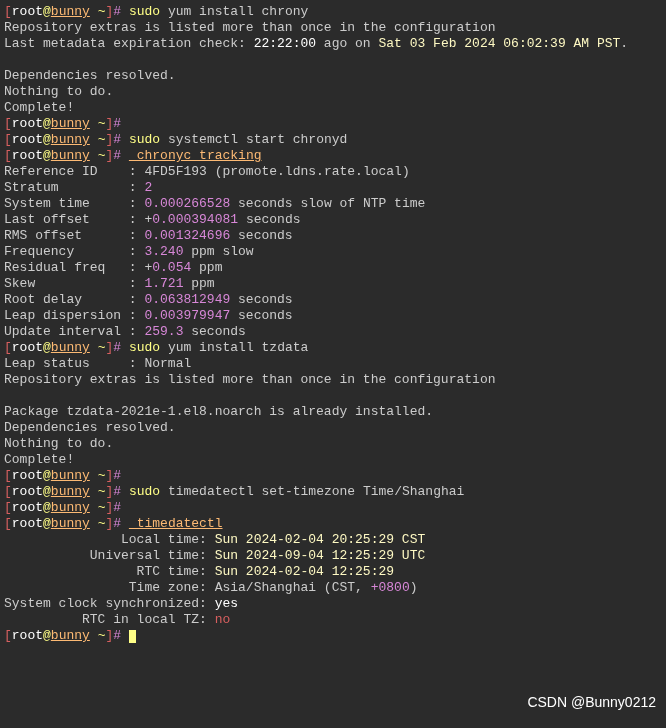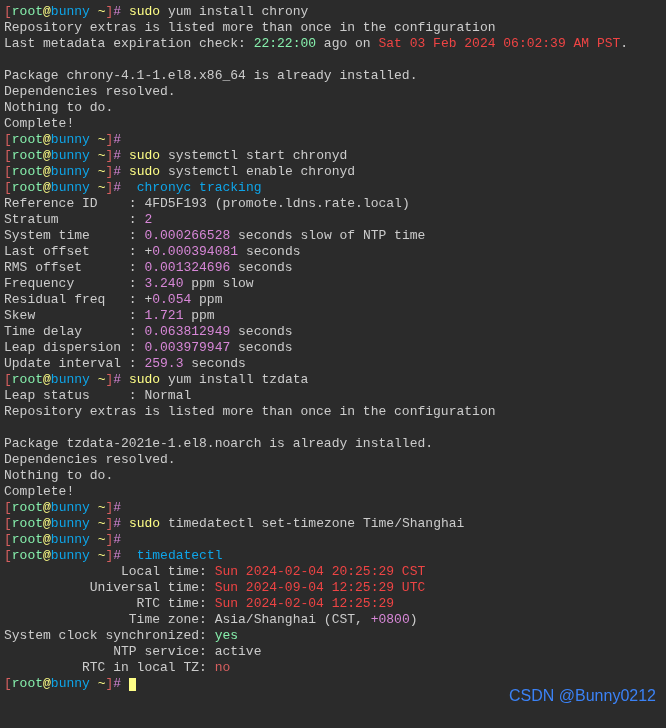--- a/index.html
+++ b/index.html
@@ -10,84 +10,81 @@
       font-size: 13px;
       line-height: 16px;
       color: #cccccc;
       width: 666px;
       height: 728px;
       box-sizing: border-box;
       position: relative;
       background-image: linear-gradient(rgba(43,43,43,0.85), rgba(43,43,43,0.85));
     }
     .line { white-space: pre; }
-    .gr { color: #86efac; }
+    .gr { color: #ffffff; }
     .ye { color: #ffff87; }
-    .cy { color: #0ea5e9; }
+    .cy { color: #fdba74; text-decoration: underline; }
     .re { color: #d75f5f; }
     .ma { color: #d787d7; }
-    .or { color: #ef4444; }
+    .or { color: #fef9c3; }
     .wh { color: #cccccc; }
     .cursor {
       display: inline-block;
       width: 7px;
       height: 13px;
       background: #ffff87;
       vertical-align: text-bottom;
     }
     .watermark {
       position: absolute;
-      bottom: 24px;
+      bottom: 18px;
       right: 10px;
-      color: #3b82f6;
-      font-size: 16px;
+      color: #ffffff;
+      font-size: 14px;
       font-family: sans-serif;
     }
   </style>
 </head>
 <body>
 
 <div id="term">
     <div class="line"><span class="re">[</span><span class="gr">root</span><span class="ye">@</span><span class="cy">bunny</span><span class="ye"> ~</span><span class="re">]</span><span class="ma"># </span><span class="ye">sudo</span><span class="wh"> yum install chrony</span></div>
     <div class="line"><span class="wh">Repository extras is listed more than once in the configuration</span></div>
     <div class="line"><span class="wh">Last metadata expiration check: </span><span class="gr">22:22:00</span><span class="wh"> ago on </span><span class="or">Sat 03 Feb 2024 06:02:39 AM PST</span><span class="wh">.</span></div>
     <div class="line"><span class="wh"> </span></div>
-    <div class="line"><span class="wh">Package chrony-4.1-1.el8.x86_64 is already installed.</span></div>
     <div class="line"><span class="wh">Dependencies resolved.</span></div>
     <div class="line"><span class="wh">Nothing to do.</span></div>
     <div class="line"><span class="wh">Complete!</span></div>
     <div class="line"><span class="re">[</span><span class="gr">root</span><span class="ye">@</span><span class="cy">bunny</span><span class="ye"> ~</span><span class="re">]</span><span class="ma"># </span></div>
     <div class="line"><span class="re">[</span><span class="gr">root</span><span class="ye">@</span><span class="cy">bunny</span><span class="ye"> ~</span><span class="re">]</span><span class="ma"># </span><span class="ye">sudo</span><span class="wh"> systemctl start chronyd</span></div>
-    <div class="line"><span class="re">[</span><span class="gr">root</span><span class="ye">@</span><span class="cy">bunny</span><span class="ye"> ~</span><span class="re">]</span><span class="ma"># </span><span class="ye">sudo</span><span class="wh"> systemctl enable chronyd</span></div>
     <div class="line"><span class="re">[</span><span class="gr">root</span><span class="ye">@</span><span class="cy">bunny</span><span class="ye"> ~</span><span class="re">]</span><span class="ma"># </span><span class="cy"> chronyc tracking</span></div>
     <div class="line"><span class="wh">Reference ID    : </span><span class="wh">4FD5F193</span><span class="wh"> (promote.ldns.rate.local)</span></div>
     <div class="line"><span class="wh">Stratum         : </span><span class="ma">2</span></div>
     <div class="line"><span class="wh">System time     : </span><span class="ma">0.000266528</span><span class="wh"> seconds slow of NTP time</span></div>
     <div class="line"><span class="wh">Last offset     : </span><span class="wh">+</span><span class="ma">0.000394081</span><span class="wh"> seconds</span></div>
     <div class="line"><span class="wh">RMS offset      : </span><span class="ma">0.001324696</span><span class="wh"> seconds</span></div>
     <div class="line"><span class="wh">Frequency       : </span><span class="ma">3.240</span><span class="wh"> ppm slow</span></div>
     <div class="line"><span class="wh">Residual freq   : </span><span class="wh">+</span><span class="ma">0.054</span><span class="wh"> ppm</span></div>
     <div class="line"><span class="wh">Skew            : </span><span class="ma">1.721</span><span class="wh"> ppm</span></div>
-    <div class="line"><span class="wh">Time delay      : </span><span class="ma">0.063812949</span><span class="wh"> seconds</span></div>
+    <div class="line"><span class="wh">Root delay      : </span><span class="ma">0.063812949</span><span class="wh"> seconds</span></div>
     <div class="line"><span class="wh">Leap dispersion : </span><span class="ma">0.003979947</span><span class="wh"> seconds</span></div>
     <div class="line"><span class="wh">Update interval : </span><span class="ma">259.3</span><span class="wh"> seconds</span></div>
     <div class="line"><span class="re">[</span><span class="gr">root</span><span class="ye">@</span><span class="cy">bunny</span><span class="ye"> ~</span><span class="re">]</span><span class="ma"># </span><span class="ye">sudo</span><span class="wh"> yum install tzdata</span></div>
     <div class="line"><span class="wh">Leap status     : </span><span class="wh">Normal</span></div>
     <div class="line"><span class="wh">Repository extras is listed more than once in the configuration</span></div>
     <div class="line"><span class="wh"> </span></div>
     <div class="line"><span class="wh">Package tzdata-2021e-1.el8.noarch is already installed.</span></div>
     <div class="line"><span class="wh">Dependencies resolved.</span></div>
     <div class="line"><span class="wh">Nothing to do.</span></div>
     <div class="line"><span class="wh">Complete!</span></div>
     <div class="line"><span class="re">[</span><span class="gr">root</span><span class="ye">@</span><span class="cy">bunny</span><span class="ye"> ~</span><span class="re">]</span><span class="ma"># </span></div>
     <div class="line"><span class="re">[</span><span class="gr">root</span><span class="ye">@</span><span class="cy">bunny</span><span class="ye"> ~</span><span class="re">]</span><span class="ma"># </span><span class="ye">sudo</span><span class="wh"> timedatectl set-timezone Time/Shanghai</span></div>
     <div class="line"><span class="re">[</span><span class="gr">root</span><span class="ye">@</span><span class="cy">bunny</span><span class="ye"> ~</span><span class="re">]</span><span class="ma"># </span></div>
     <div class="line"><span class="re">[</span><span class="gr">root</span><span class="ye">@</span><span class="cy">bunny</span><span class="ye"> ~</span><span class="re">]</span><span class="ma"># </span><span class="cy"> timedatectl</span></div>
     <div class="line"><span class="wh">               Local time: </span><span class="or">Sun 2024-02-04 20:25:29 CST</span></div>
     <div class="line"><span class="wh">           Universal time: </span><span class="or">Sun 2024-09-04 12:25:29 UTC</span></div>
     <div class="line"><span class="wh">                 RTC time: </span><span class="or">Sun 2024-02-04 12:25:29</span></div>
     <div class="line"><span class="wh">                Time zone: </span><span class="wh">Asia/Shanghai (CST, </span><span class="ma">+0800</span><span class="wh">)</span></div>
     <div class="line"><span class="wh">System clock synchronized: </span><span class="gr">yes</span></div>
-    <div class="line"><span class="wh">              NTP service: </span><span class="wh">active</span></div>
     <div class="line"><span class="wh">          RTC in local TZ: </span><span class="re">no</span></div>
     <div class="line"><span class="re">[</span><span class="gr">root</span><span class="ye">@</span><span class="cy">bunny</span><span class="ye"> ~</span><span class="re">]</span><span class="ma"># </span><span class="cursor"></span></div>
   </div>
 <div class="watermark">CSDN @Bunny0212</div>
 
 </body></html>

